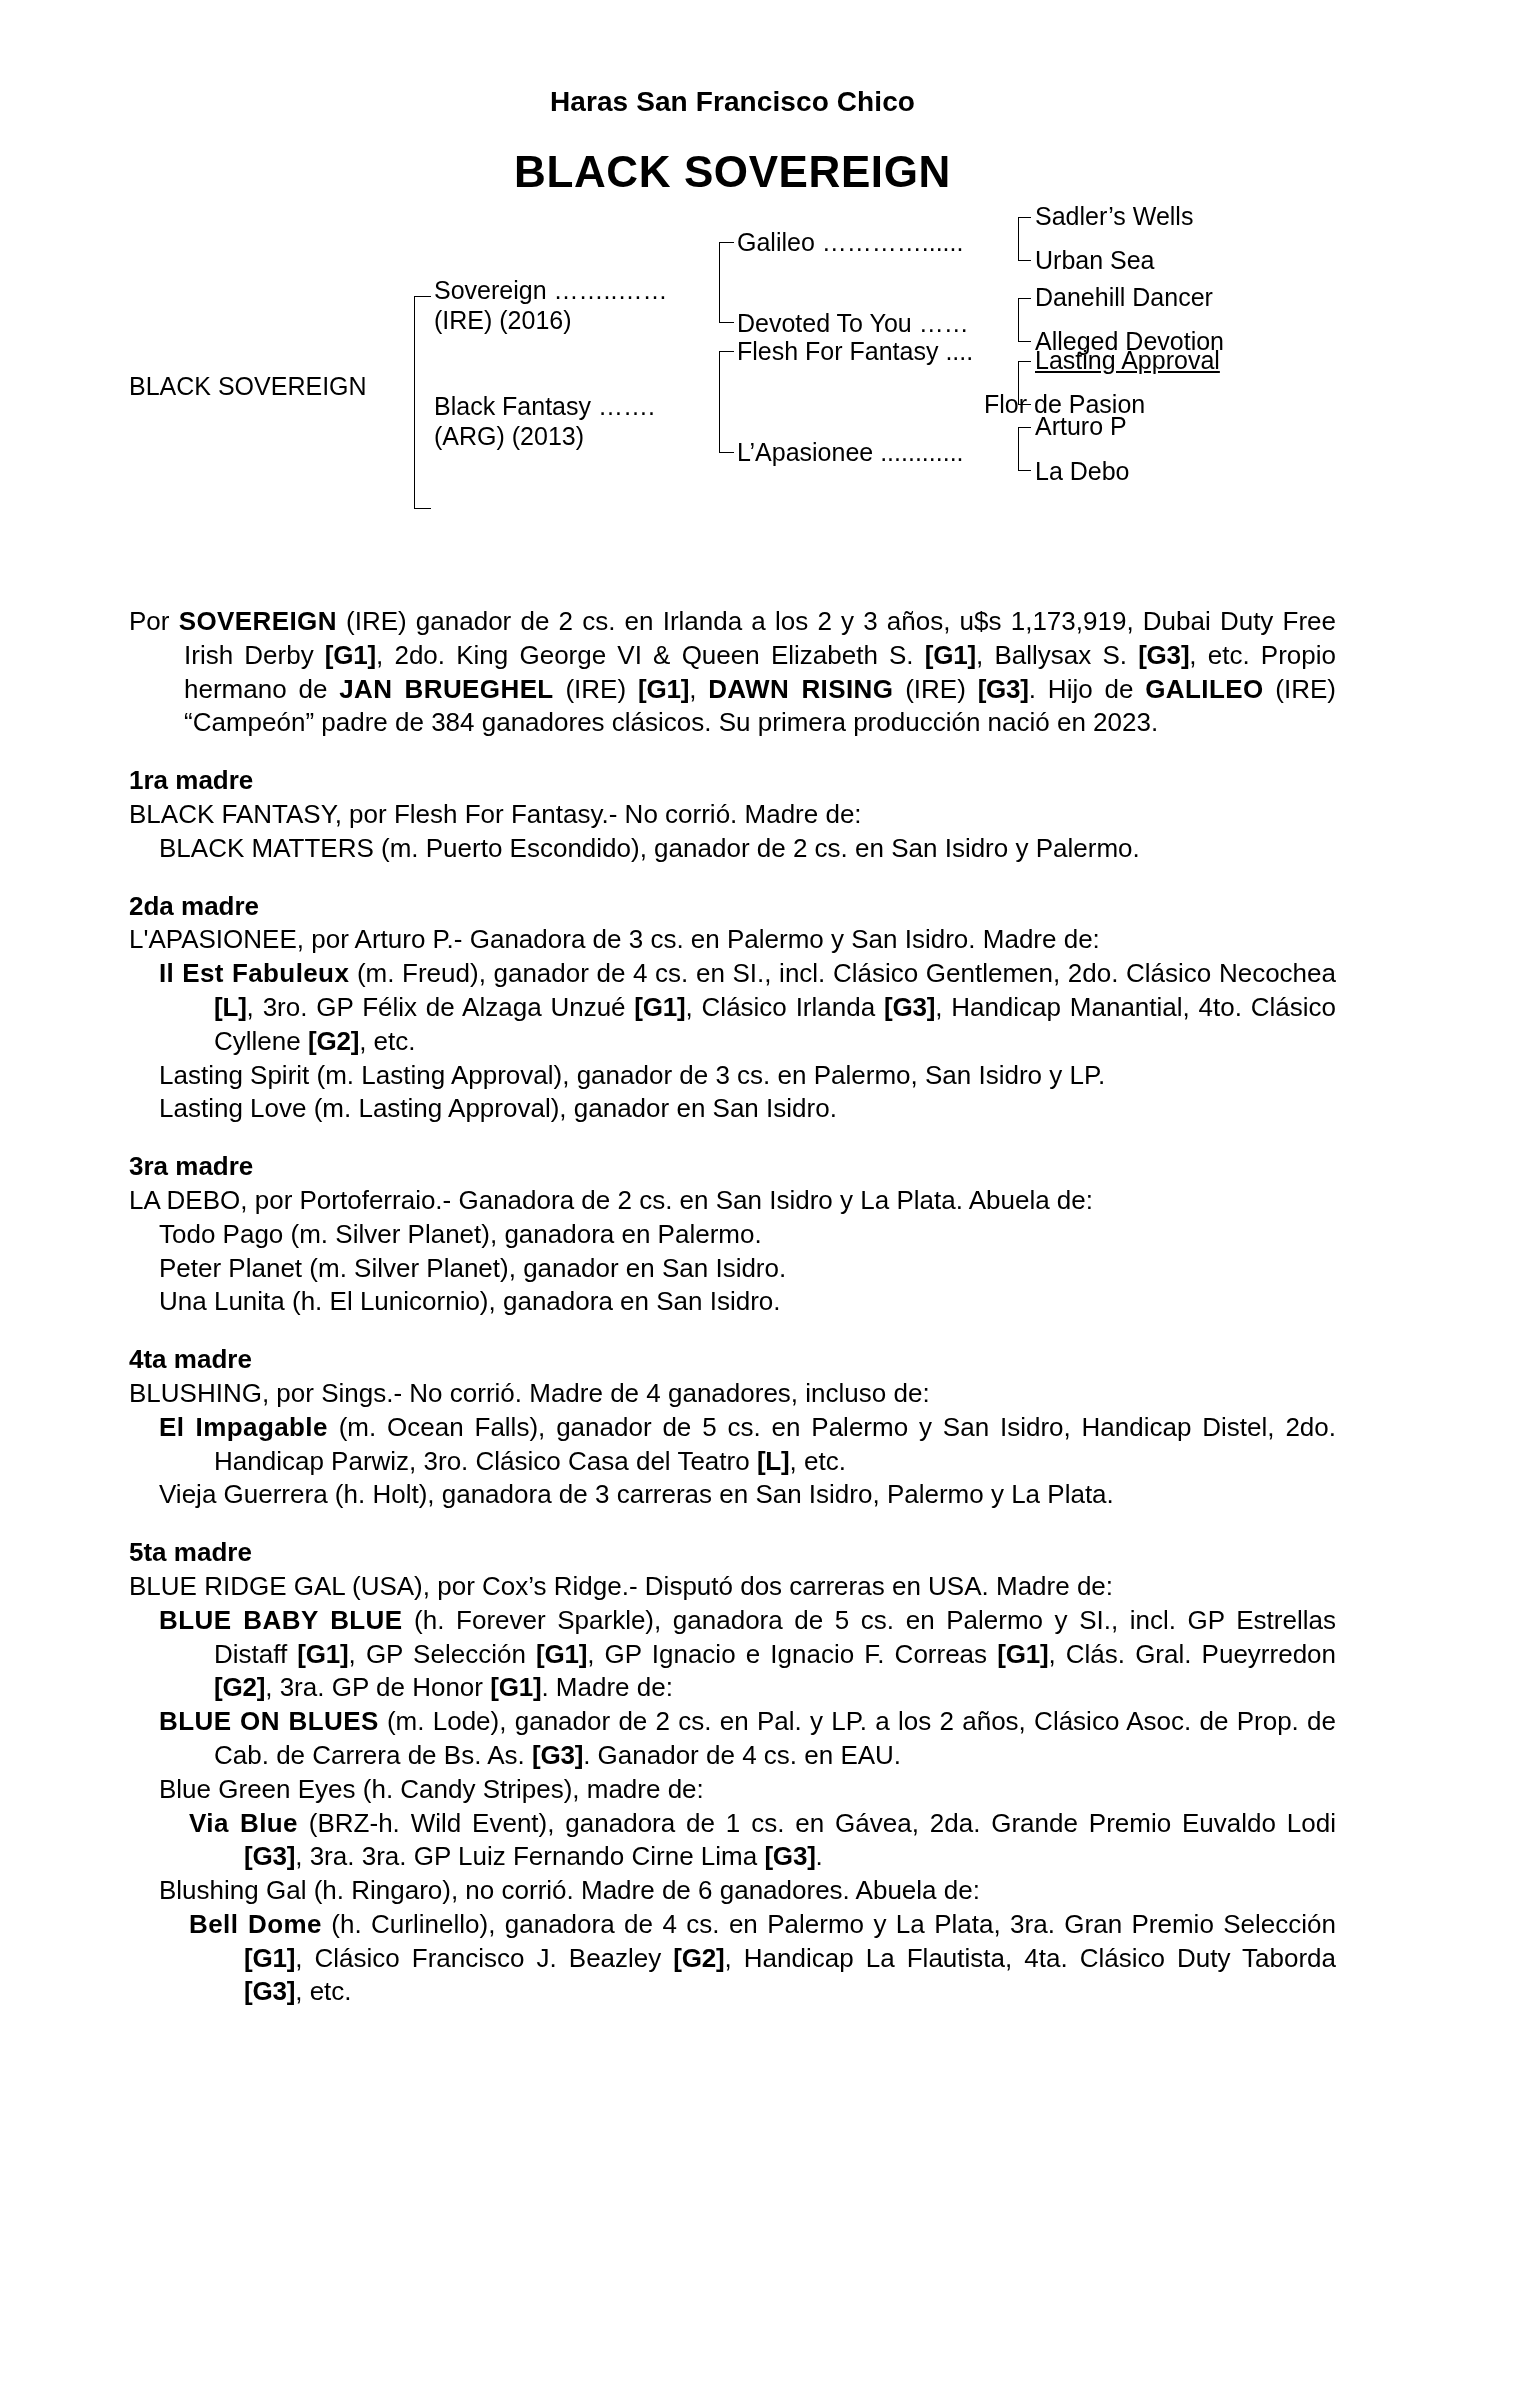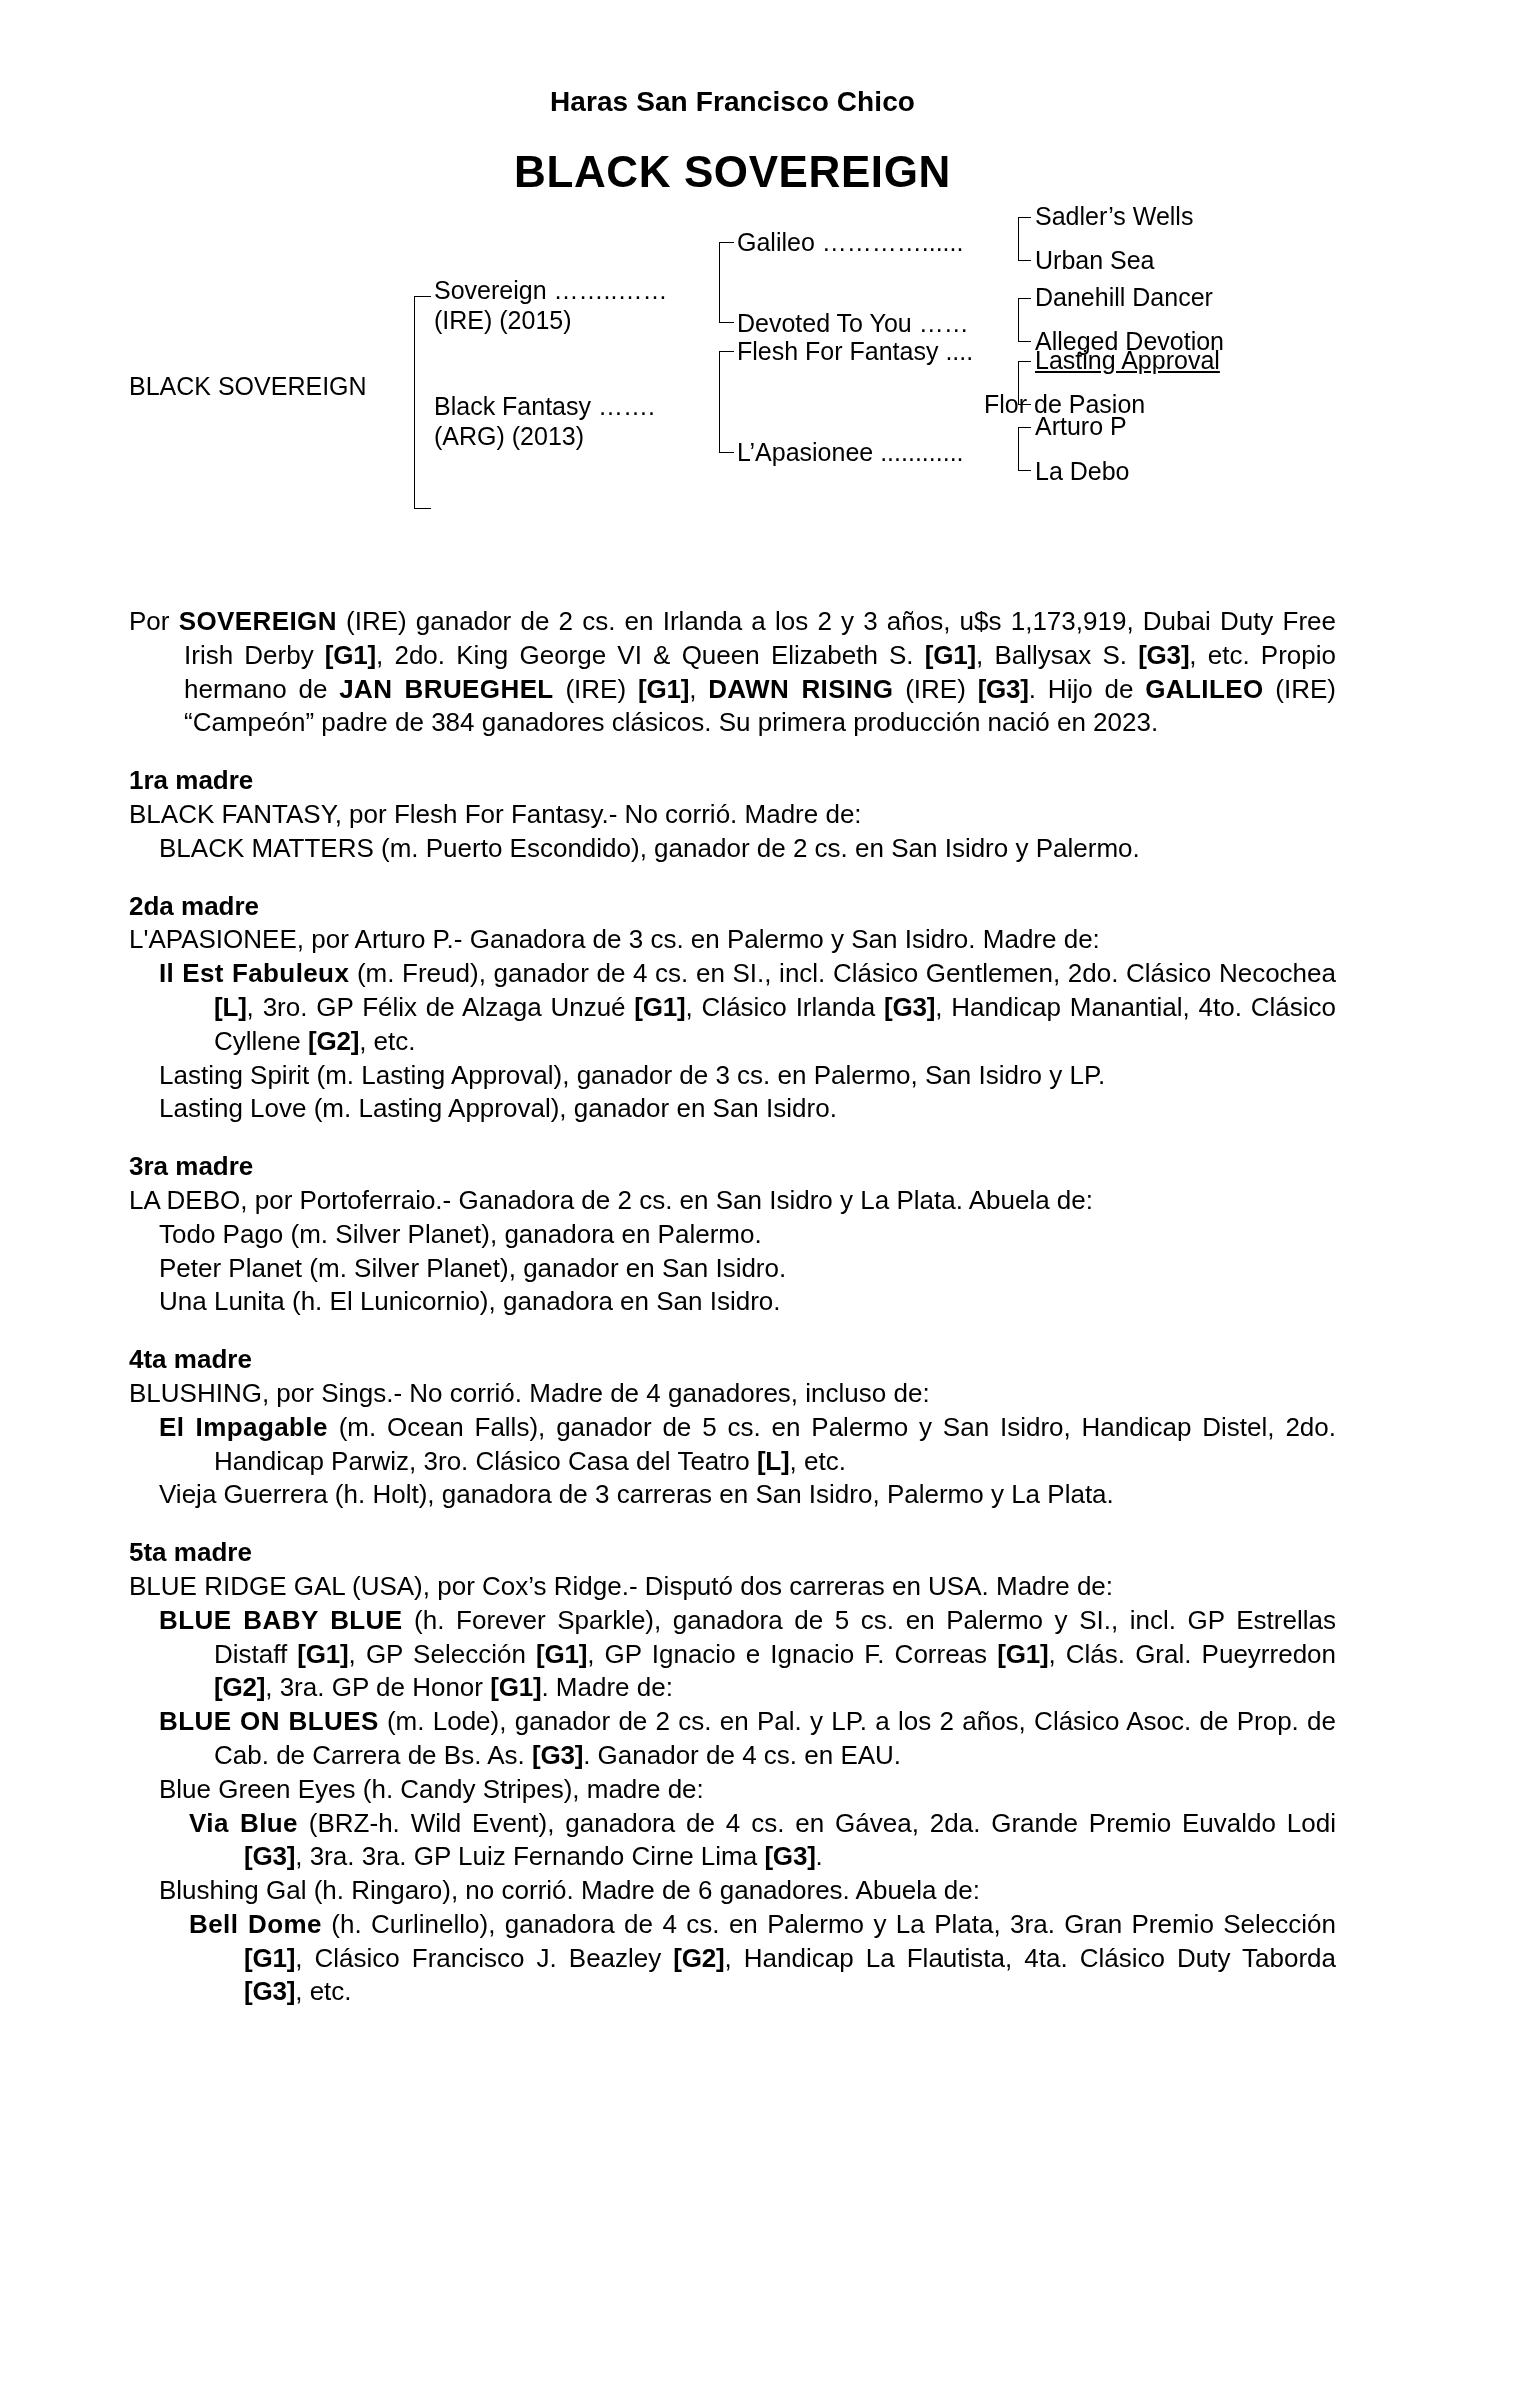--- a/index.html
+++ b/index.html
@@ -130,21 +130,21 @@
   <div class="horse-name">BLACK SOVEREIGN</div>
 
   <div class="pedigree">
 
     <div class="ped-node" style="left:129px; top:137px;">BLACK SOVEREIGN</div>
 
     <div class="bracket" style="left:414px; top:61px; width:16.6px; height:213px;"></div>
 
     <div class="ped-node" style="left:434px; top:41px;">
       <span class="nm">Sovereign ……..……</span>
-      <span class="yr">(IRE) (2015)</span>
+      <span class="yr">(IRE) (2016)</span>
     </div>
 
     <div class="ped-node" style="left:434px; top:157px;">
       <span class="nm">Black Fantasy …….</span>
       <span class="yr">(ARG) (2013)</span>
     </div>
 
     <div class="bracket" style="left:719px; top:7.4px; width:15px; height:81px;"></div>
 
     <div class="ped-node" style="left:737px; top:-7.4px;">Galileo …………......</div>
@@ -190,20 +190,20 @@
         <p class="entry plain"><span>Una Lunita (h. El Lunicornio), ganadora en San Isidro.</span></p>
         <div class="gen-head">4ta madre</div>
         <p class="dam-line">BLUSHING, por Sings.- No corrió. Madre de 4 ganadores, incluso de:</p>
         <p class="entry"><b class="name">El Impagable</b><span> (m. Ocean Falls), ganador de 5 cs. en Palermo y San Isidro, Handicap Distel, 2do. Handicap Parwiz, 3ro. Clásico Casa del Teatro </span><b class="grade">[L]</b><span>, etc.</span></p>
         <p class="entry plain"><span>Vieja Guerrera (h. Holt), ganadora de 3 carreras en San Isidro, Palermo y La Plata.</span></p>
         <div class="gen-head">5ta madre</div>
         <p class="dam-line">BLUE RIDGE GAL (USA), por Cox’s Ridge.- Disputó dos carreras en USA. Madre de:</p>
         <p class="entry"><b class="name">BLUE BABY BLUE</b><span> (h. Forever Sparkle), ganadora de 5 cs. en Palermo y SI., incl. GP Estrellas Distaff </span><b class="grade">[G1]</b><span>, GP Selección </span><b class="grade">[G1]</b><span>, GP Ignacio e Ignacio F. Correas </span><b class="grade">[G1]</b><span>, Clás. Gral. Pueyrredon </span><b class="grade">[G2]</b><span>, 3ra. GP de Honor </span><b class="grade">[G1]</b><span>. Madre de:</span></p>
         <p class="entry"><b class="name">BLUE ON BLUES</b><span> (m. Lode), ganador de 2 cs. en Pal. y LP. a los 2 años, Clásico Asoc. de Prop. de Cab. de Carrera de Bs. As. </span><b class="grade">[G3]</b><span>. Ganador de 4 cs. en EAU.</span></p>
         <p class="entry plain"><span>Blue Green Eyes (h. Candy Stripes), madre de:</span></p>
-        <p class="entry lvl2"><b class="name">Via Blue</b><span> (BRZ-h. Wild Event), ganadora de 4 cs. en Gávea, 2da. Grande Premio Euvaldo Lodi </span><b class="grade">[G3]</b><span>, 3ra. 3ra. GP Luiz Fernando Cirne Lima </span><b class="grade">[G3]</b><span>.</span></p>
+        <p class="entry lvl2"><b class="name">Via Blue</b><span> (BRZ-h. Wild Event), ganadora de 1 cs. en Gávea, 2da. Grande Premio Euvaldo Lodi </span><b class="grade">[G3]</b><span>, 3ra. 3ra. GP Luiz Fernando Cirne Lima </span><b class="grade">[G3]</b><span>.</span></p>
         <p class="entry plain"><span>Blushing Gal (h. Ringaro), no corrió. Madre de 6 ganadores. Abuela de:</span></p>
         <p class="entry lvl2"><b class="name">Bell Dome</b><span> (h. Curlinello), ganadora de 4 cs. en Palermo y La Plata, 3ra. Gran Premio Selección </span><b class="grade">[G1]</b><span>, Clásico Francisco J. Beazley </span><b class="grade">[G2]</b><span>, Handicap La Flautista, 4ta. Clásico Duty Taborda </span><b class="grade">[G3]</b><span>, etc.</span></p>
       </div>
 
   </div>
 </div>
 
 
 </body></html>

